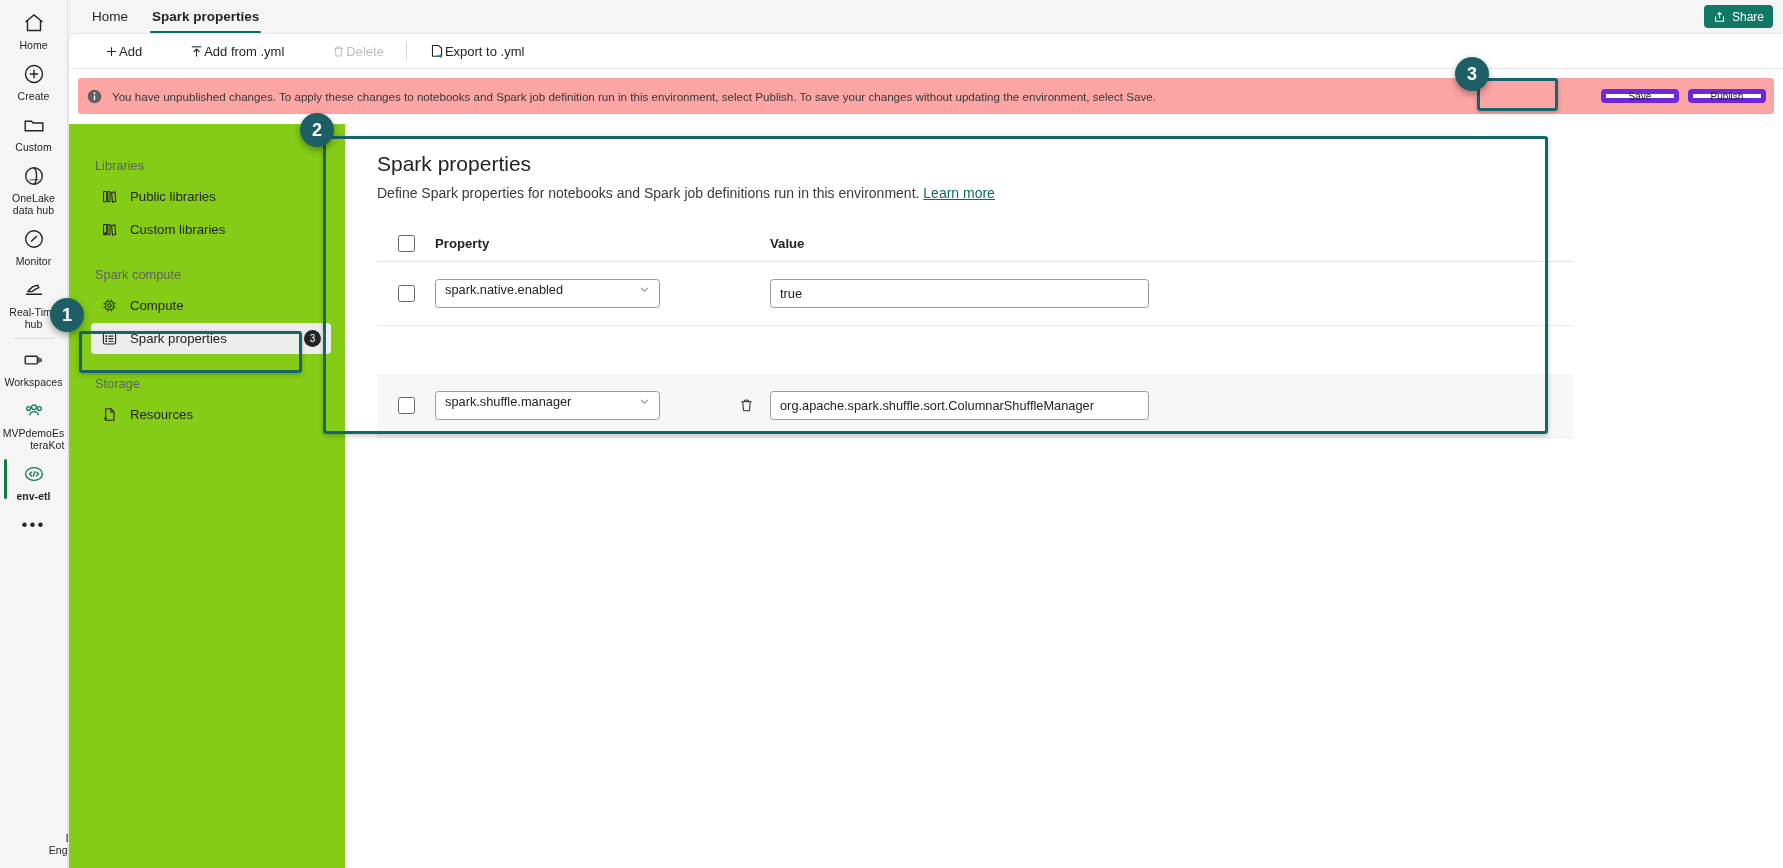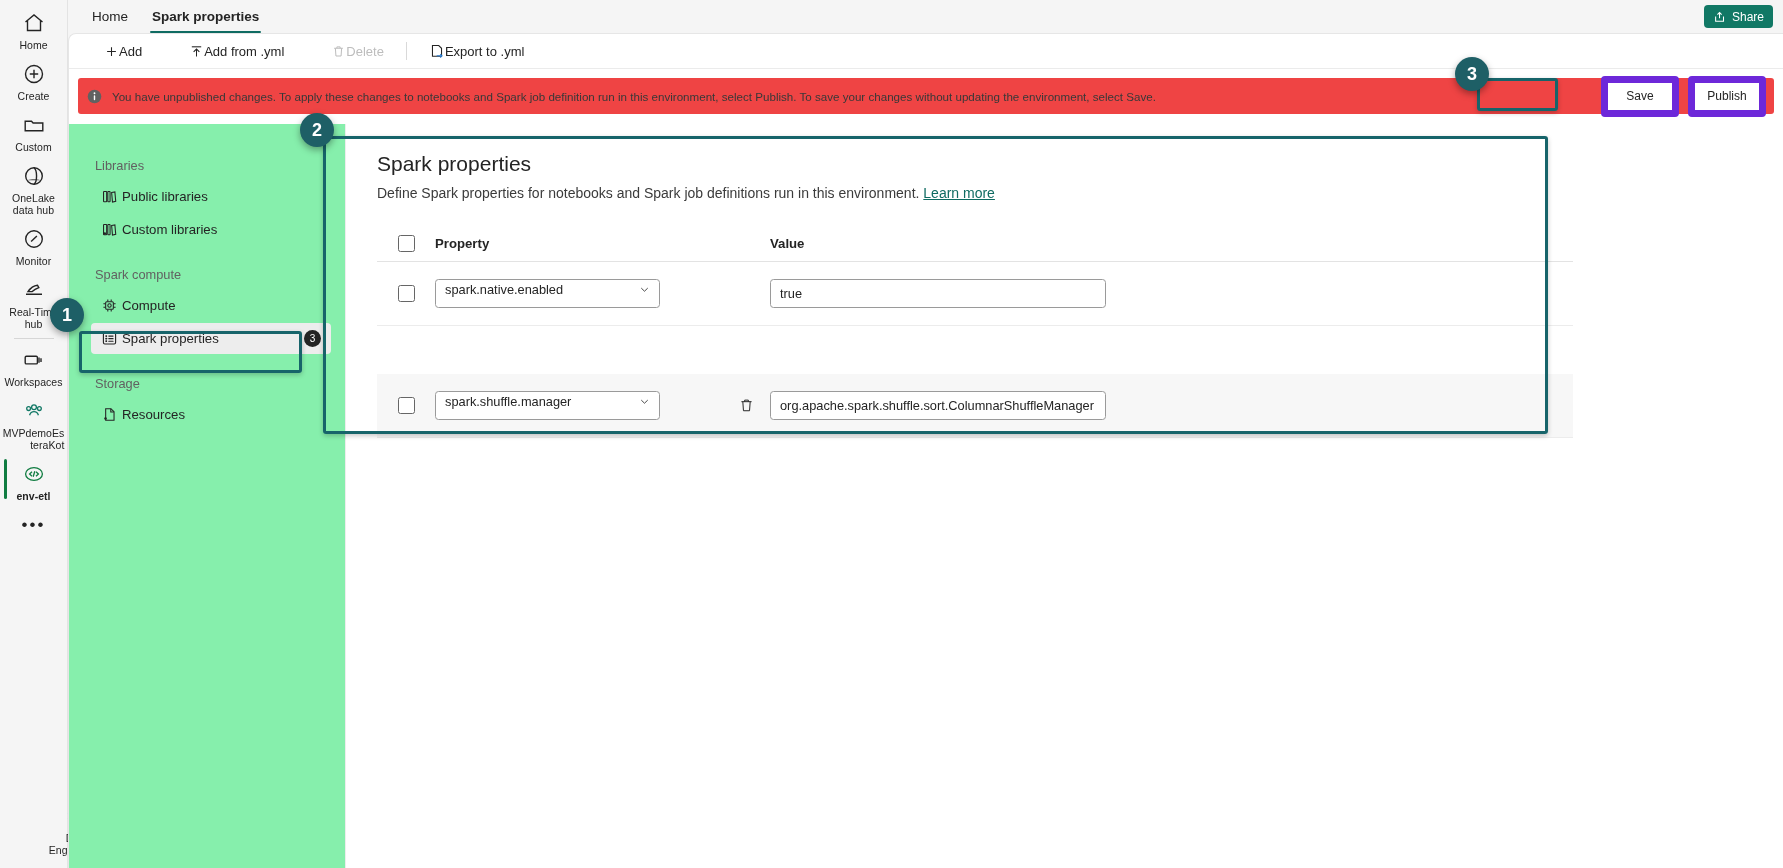--- a/index.html
+++ b/index.html
@@ -78,40 +78,40 @@
     display:flex; align-items:center; height: 27px; padding: 0 10px;
     font-size: 13px; color:#242424; border-radius:4px; cursor:pointer;
   }
   .ribbon-btn.disabled { color:#bdbdbd; cursor:default; }
   .ribbon-ico { width:16px; height:16px; display:flex; align-items:center; justify-content:center; }
   .ribbon-div { width:1px; height:18px; background:#d9d9d9; margin: 0 8px; }
 
   
   .notif {
     position:absolute; left: 9px; right: 9px; top: 44px; height: 36px;
-    background:#ef4444; border-radius: 3px;
+    background:#fca5a5; border-radius: 3px;
     display:flex; align-items:center; padding: 0 8px;
   }
   .notif-ico { width: 17px; height:17px; margin-right: 9px; flex:none; }
   .notif-text { font-size: 11.6px; color:#383838; line-height: 15px; }
   .notif-actions { margin-left:auto; display:flex; gap: 9px; align-items:center; }
   .notif-btn {
-    min-width: 78px; height: 41px; border: 7px solid #6d28d9; background:#fff;
-    border-radius: 4px; font-size: 12px; color:#242424;
+    min-width: 78px; height: 14px; border: 5px solid #6d28d9; background:#fff;
+    border-radius: 4px; font-size: 10px; color:#242424;
     display:flex; align-items:center; justify-content:center; cursor:pointer;
   }
 
   
   .navpane {
     position:absolute; left:0; top: 90px; width: 277px; bottom: 0;
-    background:#86efac; border-right: 1px solid #ededed; padding-top: 28px;
+    background:#84cc16; border-right: 1px solid #ededed; padding-top: 28px;
   }
   .nav-group { font-size: 12.8px; color:#616161; padding: 6px 0 6px 26px; }
   .nav-item {
-    display:flex; align-items:center; gap: 4px; height: 31px;
+    display:flex; align-items:center; gap: 12px; height: 31px;
     margin: 2px 14px 2px 22px; padding: 0 10px; border-radius:4px;
     font-size: 13.2px; color:#242424; cursor:pointer;
   }
   .nav-item.selected { background:#ededed; }
   .nav-ico { width:17px; height:17px; display:flex; align-items:center; justify-content:center; flex:none; }
   .nav-badge {
     margin-left:auto; background:#242424; color:#fff; font-size:10px;
     min-width:17px; height:17px; border-radius:9px;
     display:flex; align-items:center; justify-content:center; padding: 0 5px;
   }
@@ -145,21 +145,21 @@
   }
   .tbl-row.alt { background:#f7f7f7; }
   .tbl-row.empty { height: 48px; border-bottom: none; }
   .dropdown {
     width: 225px; height: 29px; border:1px solid #9a9a9a; border-radius: 3.5px;
     background:#fff; display:flex; align-items:center; padding: 0 8px 8px 9px;
     font-size: 12.8px; color:#242424; cursor:pointer;
   }
   .dropdown .chev { margin-left:auto; color:#444; display:flex; }
   .textinput {
-    width: 336px; height: 29px; border:1px solid #9a9a9a; border-radius: 3.5px;
+    width: 379px; height: 29px; border:1px solid #9a9a9a; border-radius: 3.5px;
     background:#fff; display:flex; align-items:center; padding: 0 9px;
     font-size: 12.8px; color:#242424; cursor:text;
     white-space:nowrap; overflow:hidden;
   }
   .trash { cursor:pointer; color:#242424; display:flex; }
 
   
   .hl {
     position:absolute; border: 3.5px solid #17646a; border-radius: 3px;
     pointer-events:none; box-shadow: 0 2px 5px rgba(0,0,0,.22);

